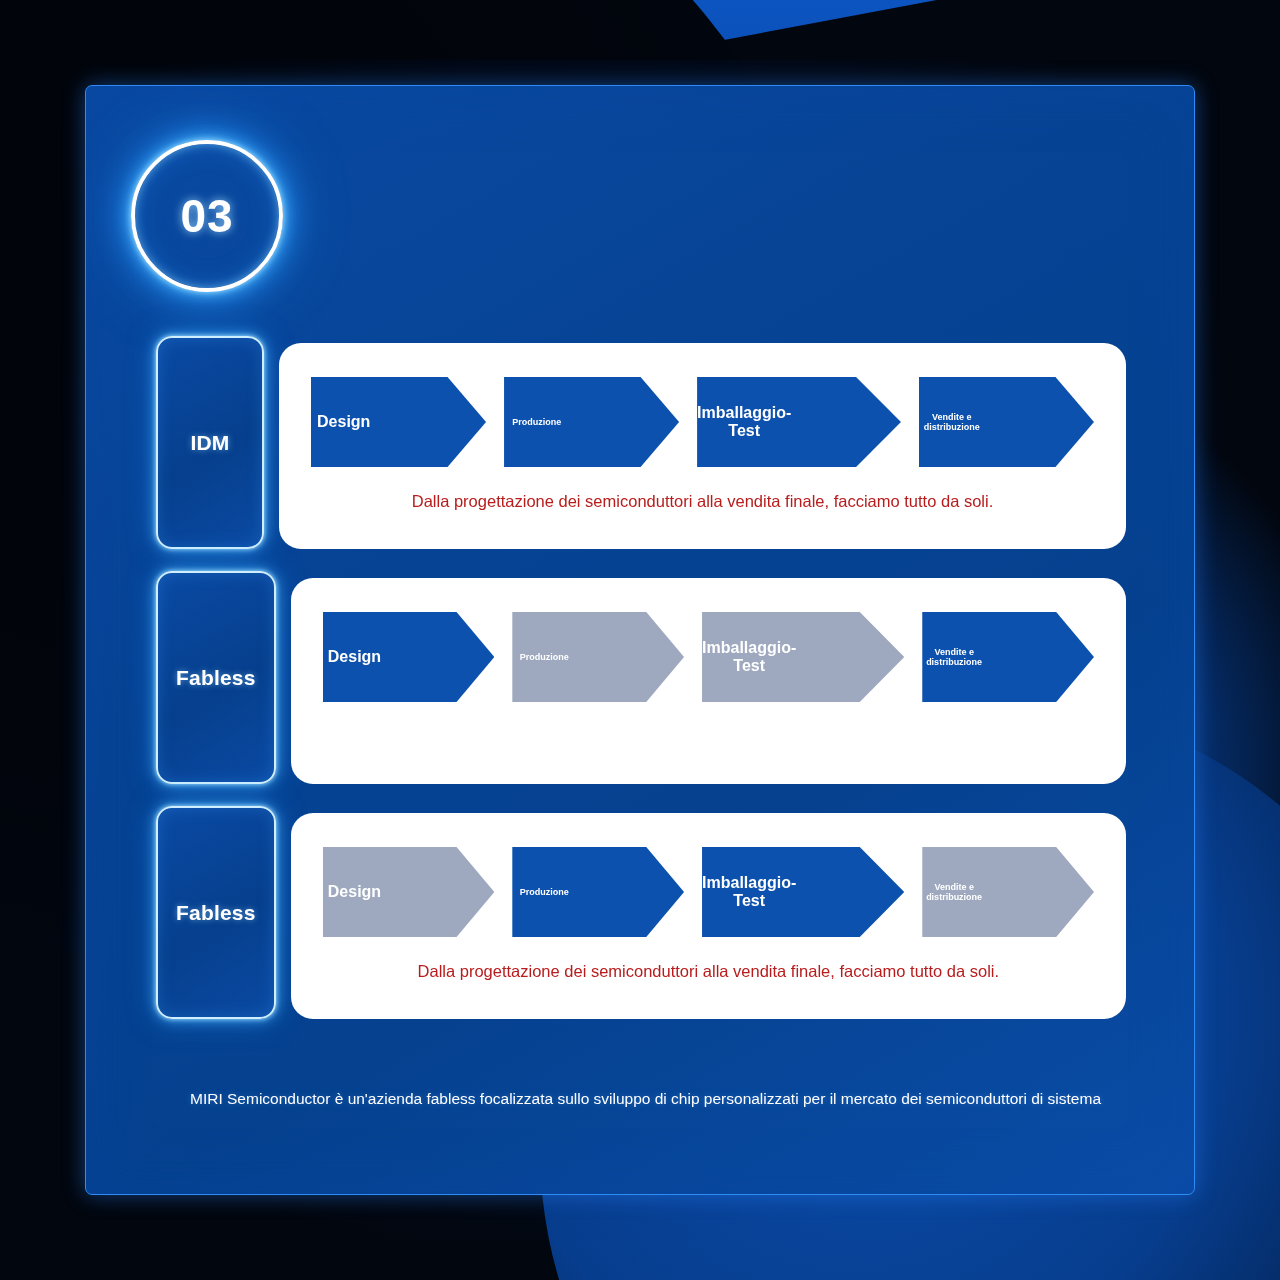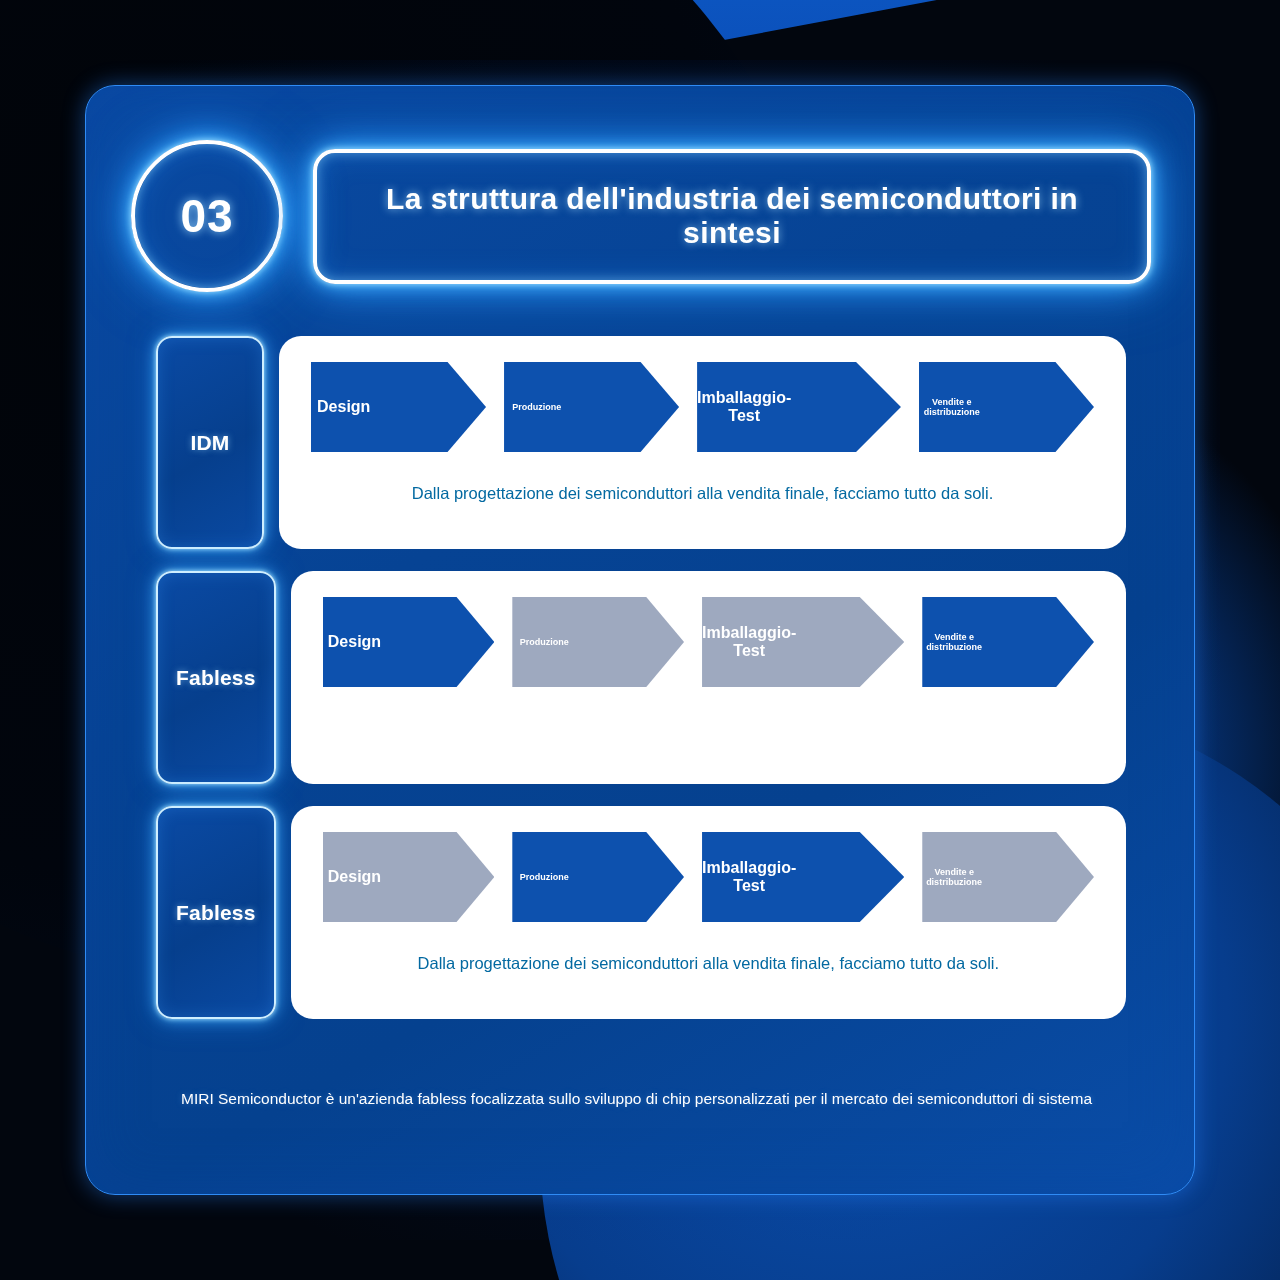--- a/index.html
+++ b/index.html
@@ -61,21 +61,21 @@
     width: 1100px; height: 1180px;
     background: radial-gradient(ellipse at 45% 45%, rgba(16,90,200,0.28) 0%, rgba(8,50,130,0.10) 55%, rgba(0,0,0,0) 78%);
   }
 
   
   #panel {
     position: absolute;
     left: 85px; top: 85px;
     width: 1110px; height: 1110px;
     box-sizing: border-box;
-    border-radius: 30px;
+    border-radius: 7px;
     border: 1.5px solid #2f8bf5;
     background: linear-gradient(150deg, #0a4aa3 0%, #064394 38%, #05418f 65%, #0a4da8 100%);
     box-shadow: 0 0 22px rgba(40,130,255,0.45), inset 0 0 60px rgba(10,70,160,0.35);
     overflow: hidden;
   }
 
   
   #header {
     position: absolute;
     left: 45px; top: 50px;
@@ -173,22 +173,23 @@
     letter-spacing: 0.2px;
     text-shadow: 0 0 6px rgba(160,220,255,0.55);
   }
   .card {
     flex: 1 1 auto;
     background: #ffffff;
     border-radius: 22px;
     display: flex;
     flex-direction: column;
     justify-content: flex-start;
-    padding: 26px 32px 0 32px;
-    box-sizing: border-box;
+    padding: 34px 32px 0 32px;
+    box-sizing: border-box;
+    margin-top: 7px;
   }
   .arrows {
     display: flex;
     gap: 18px;
     height: 90px;
   }
   .arrow {
     flex: 1 1 0;
     position: relative;
     display: flex;
@@ -206,32 +207,32 @@
     text-align: center;
     line-height: 1.15;
   }
   .arrow-label.big   { font-size: 16px; }
   .arrow-label.small { font-size: 9px; }
   .card-desc {
     flex: 1 1 auto;
     display: flex;
     align-items: center;
     justify-content: center;
-    color: #0369a1;
+    color: #b91c1c;
     font-size: 16.5px;
     text-align: center;
     padding: 0 10px 14px 10px;
   }
 
   
   #footer {
     position: absolute;
     left: 95px; top: 1000px;
     width: 920px;
-    text-align: left;
+    text-align: right;
     color: #ffffff;
     font-size: 15.5px;
     line-height: 1.65;
     text-shadow: 0 0 6px rgba(120,190,255,0.35);
   }
 </style>
 </head>
 <body>
 
 <div id="bg">
@@ -242,23 +243,20 @@
   <div class="bg-blue-br"></div>
   <div class="bg-glow-soft"></div>
 </div>
 
 <div id="panel">
 
   <div id="header">
     <div id="num-badge">
       <span id="num-text">03</span>
     </div>
-    <div id="title-box">
-      <span id="title-text">La struttura dell'industria dei semiconduttori in sintesi</span>
-    </div>
   </div>
 
   <div id="rows">
       <div class="row">
         <div class="cat-pill">
           <span class="cat-label">IDM</span>
         </div>
         <div class="card">
           <div class="arrows">
             <div class="arrow blue">

